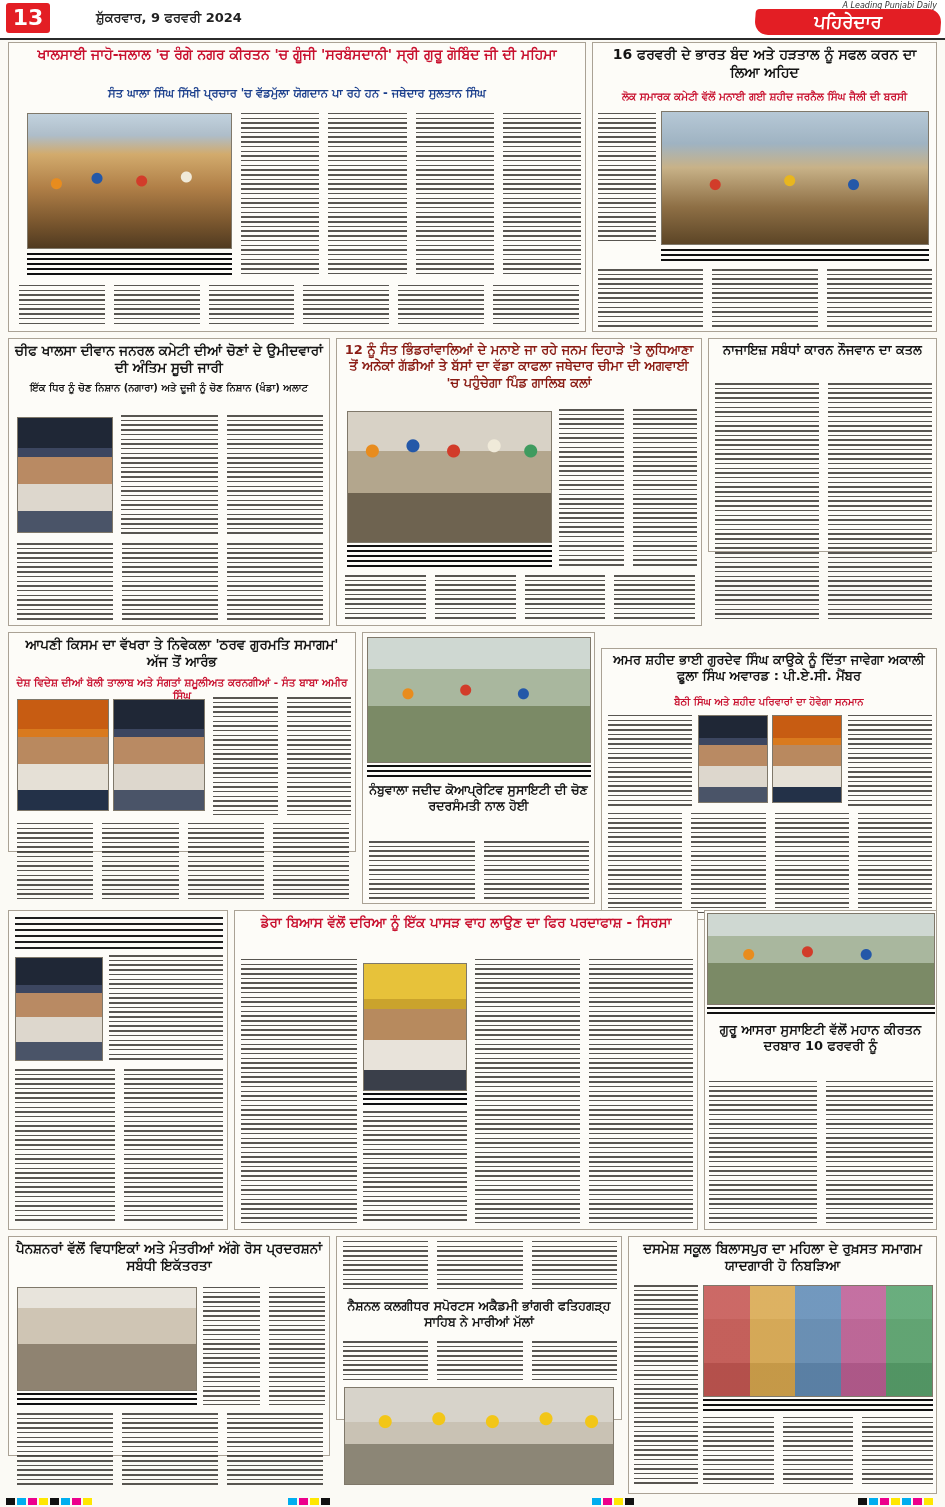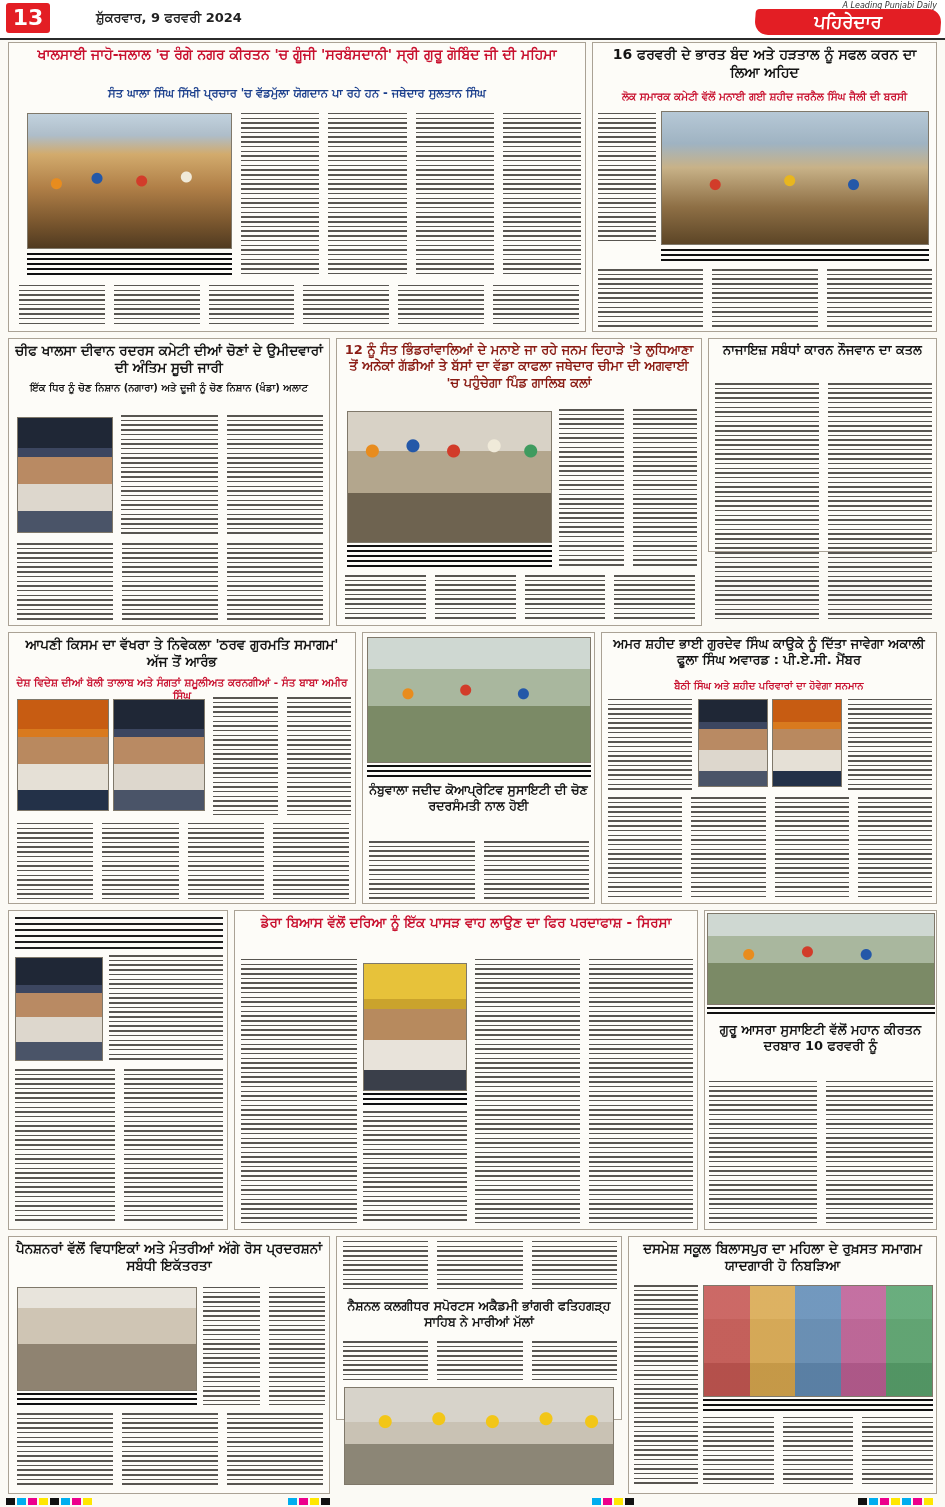--- a/index.html
+++ b/index.html
@@ -113,21 +113,21 @@
   <div class="ph ph-b" style="left:68px;top:68px;width:268px;height:134px"></div>
   <div class="cap" style="left:68px;top:206px;width:268px;height:12px"></div>
   <div class="cols" style="left:5px;top:226px;width:334px;height:58px">
       <i></i>
       <i></i>
       <i></i>
     </div>
 </section>
 
 <section class="box" style="left:8px;top:338px;width:322px;height:288px">
-  <h2 class="hl blk" style="top:2px;font-size:13.5px">ਚੀਫ ਖਾਲਸਾ ਦੀਵਾਨ ਰਦਰਸ ਕਮੇਟੀ ਦੀਆਂ ਚੋਣਾਂ ਦੇ ਉਮੀਦਵਾਰਾਂ ਦੀ ਅੰਤਿਮ ਸੂਚੀ ਜਾਰੀ</h2>
+  <h2 class="hl blk" style="top:2px;font-size:13.5px">ਚੀਫ ਖਾਲਸਾ ਦੀਵਾਨ ਜਨਰਲ ਕਮੇਟੀ ਦੀਆਂ ਚੋਣਾਂ ਦੇ ਉਮੀਦਵਾਰਾਂ ਦੀ ਅੰਤਿਮ ਸੂਚੀ ਜਾਰੀ</h2>
   <h3 class="hl blk" style="top:42px;font-size:10px">ਇੱਕ ਧਿਰ ਨੂੰ ਚੋਣ ਨਿਸ਼ਾਨ (ਨਗਾਰਾ) ਅਤੇ ਦੂਜੀ ਨੂੰ ਚੋਣ ਨਿਸ਼ਾਨ (ਖੰਡਾ) ਅਲਾਟ</h3>
   <div class="ph ph-p1" style="left:8px;top:78px;width:96px;height:116px"></div>
   <div class="cols" style="left:112px;top:76px;width:202px;height:120px">
       <i></i>
       <i></i>
     </div>
   <div class="cols" style="left:8px;top:204px;width:306px;height:78px">
       <i></i>
       <i></i>
       <i></i>
@@ -151,21 +151,21 @@
 </section>
 
 <section class="box" style="left:708px;top:338px;width:229px;height:214px">
   <h2 class="hl blk" style="top:2px;font-size:13px">ਨਾਜਾਇਜ਼ ਸਬੰਧਾਂ ਕਾਰਨ ਨੌਜਵਾਨ ਦਾ ਕਤਲ</h2>
   <div class="cols" style="left:6px;top:44px;width:217px;height:238px">
       <i></i>
       <i></i>
     </div>
 </section>
 
-<section class="box" style="left:8px;top:632px;width:348px;height:272px">
+<section class="box" style="left:8px;top:632px;width:348px;height:220px">
   <h2 class="hl blk" style="top:2px;font-size:13.5px">ਆਪਣੀ ਕਿਸਮ ਦਾ ਵੱਖਰਾ ਤੇ ਨਿਵੇਕਲਾ 'ਠਰਵ ਗੁਰਮਤਿ ਸਮਾਗਮ' ਅੱਜ ਤੋਂ ਆਰੰਭ</h2>
   <h3 class="hl red" style="top:42px;font-size:10.5px">ਦੇਸ਼ ਵਿਦੇਸ਼ ਦੀਆਂ ਬੋਲੀ ਤਾਲਾਬ ਅਤੇ ਸੰਗਤਾਂ ਸ਼ਮੂਲੀਅਤ ਕਰਨਗੀਆਂ - ਸੰਤ ਬਾਬਾ ਅਮੀਰ ਸਿੰਘ</h3>
   <div class="ph ph-p2" style="left:8px;top:66px;width:92px;height:112px"></div>
   <div class="ph ph-p1" style="left:104px;top:66px;width:92px;height:112px"></div>
   <div class="cols" style="left:204px;top:64px;width:138px;height:118px">
       <i></i>
       <i></i>
     </div>
   <div class="cols" style="left:8px;top:190px;width:332px;height:76px">
       <i></i>
@@ -178,21 +178,21 @@
 <section class="box" style="left:362px;top:632px;width:233px;height:272px">
   <div class="ph ph-f" style="left:4px;top:4px;width:224px;height:126px"></div>
   <div class="cap" style="left:4px;top:132px;width:224px;height:12px"></div>
   <h2 class="hl blk" style="top:148px;font-size:12.5px">ਨੰਬੁਵਾਲਾ ਜਦੀਦ ਕੋਆਪ੍ਰੇਟਿਵ ਸੁਸਾਇਟੀ ਦੀ ਚੋਣ ਰਦਰਸੰਮਤੀ ਨਾਲ ਹੋਈ</h2>
   <div class="cols" style="left:6px;top:208px;width:220px;height:58px">
       <i></i>
       <i></i>
     </div>
 </section>
 
-<section class="box" style="left:601px;top:632px;width:336px;height:272px">
+<section class="box" style="left:601px;top:648px;width:336px;height:272px">
   <h2 class="hl blk" style="top:2px;font-size:13px">ਅਮਰ ਸ਼ਹੀਦ ਭਾਈ ਗੁਰਦੇਵ ਸਿੰਘ ਕਾਉਕੇ ਨੂੰ ਦਿੱਤਾ ਜਾਵੇਗਾ ਅਕਾਲੀ ਫੂਲਾ ਸਿੰਘ ਅਵਾਰਡ : ਪੀ.ਏ.ਸੀ. ਮੈਂਬਰ</h2>
   <h3 class="hl red" style="top:46px;font-size:10px">ਬੈਠੀ ਸਿੰਘ ਅਤੇ ਸ਼ਹੀਦ ਪਰਿਵਾਰਾਂ ਦਾ ਹੋਵੇਗਾ ਸਨਮਾਨ</h3>
   <div class="cols" style="left:6px;top:66px;width:84px;height:92px">
       <i></i>
     </div>
   <div class="ph ph-p1" style="left:96px;top:66px;width:70px;height:88px"></div>
   <div class="ph ph-p2" style="left:170px;top:66px;width:70px;height:88px"></div>
   <div class="cols" style="left:246px;top:66px;width:84px;height:92px">
       <i></i>
     </div>
@@ -237,21 +237,21 @@
 <section class="box" style="left:704px;top:910px;width:233px;height:320px">
   <div class="ph ph-f" style="left:2px;top:2px;width:228px;height:92px"></div>
   <div class="cap" style="left:2px;top:96px;width:228px;height:10px"></div>
   <h2 class="hl blk" style="top:110px;font-size:13px">ਗੁਰੂ ਆਸਰਾ ਸੁਸਾਇਟੀ ਵੱਲੋਂ ਮਹਾਨ ਕੀਰਤਨ ਦਰਬਾਰ 10 ਫਰਵਰੀ ਨੂੰ</h2>
   <div class="cols" style="left:4px;top:170px;width:224px;height:144px">
       <i></i>
       <i></i>
     </div>
 </section>
 
-<section class="box" style="left:8px;top:1236px;width:322px;height:258px">
+<section class="box" style="left:8px;top:1236px;width:322px;height:220px">
   <h2 class="hl blk" style="top:2px;font-size:13.5px">ਪੈਨਸ਼ਨਰਾਂ ਵੱਲੋਂ ਵਿਧਾਇਕਾਂ ਅਤੇ ਮੰਤਰੀਆਂ ਅੱਗੇ ਰੋਸ ਪ੍ਰਦਰਸ਼ਨਾਂ ਸਬੰਧੀ ਇਕੱਤਰਤਾ</h2>
   <div class="ph ph-m" style="left:8px;top:50px;width:180px;height:104px"></div>
   <div class="cap" style="left:8px;top:156px;width:180px;height:12px"></div>
   <div class="cols" style="left:194px;top:50px;width:122px;height:118px">
       <i></i>
       <i></i>
     </div>
   <div class="cols" style="left:8px;top:176px;width:306px;height:74px">
       <i></i>
       <i></i>

